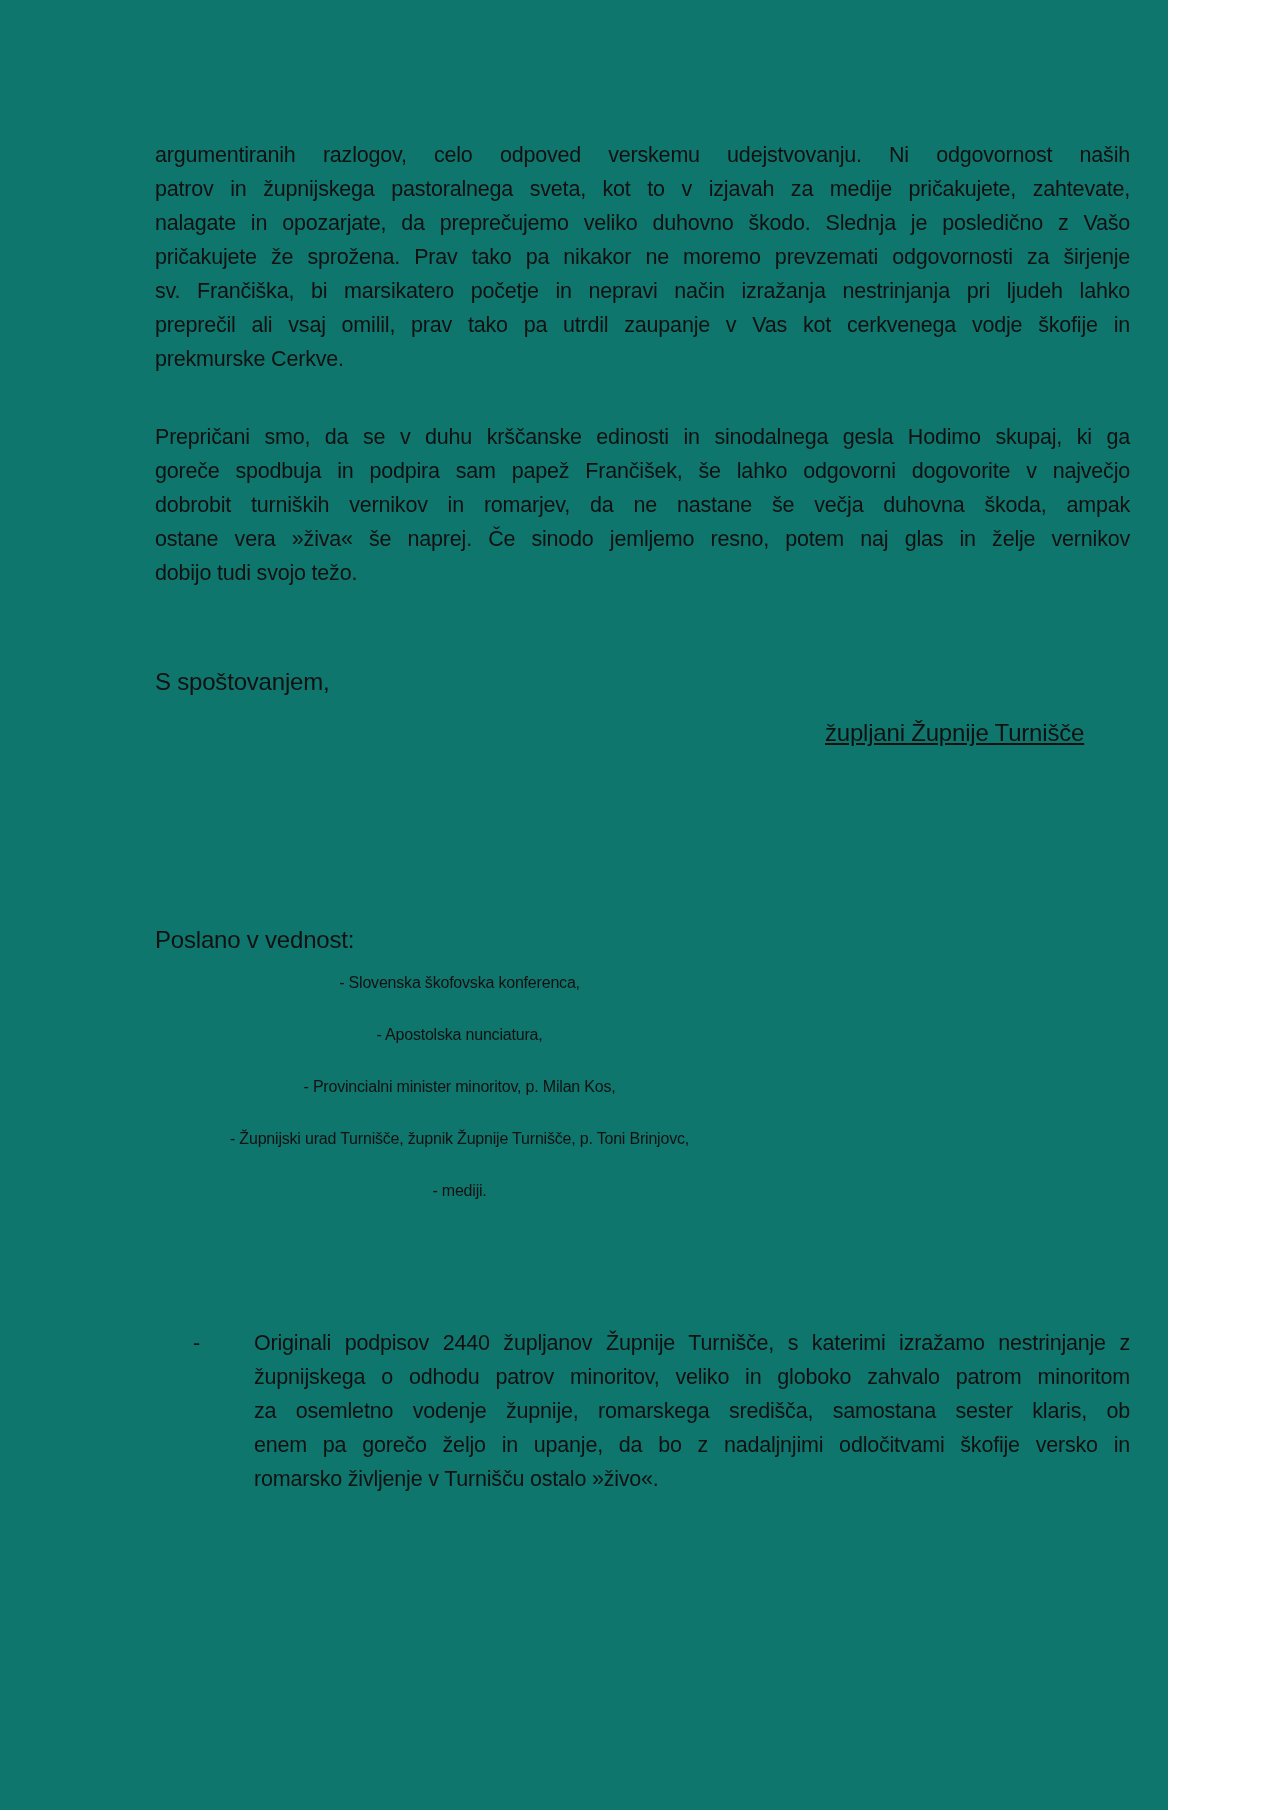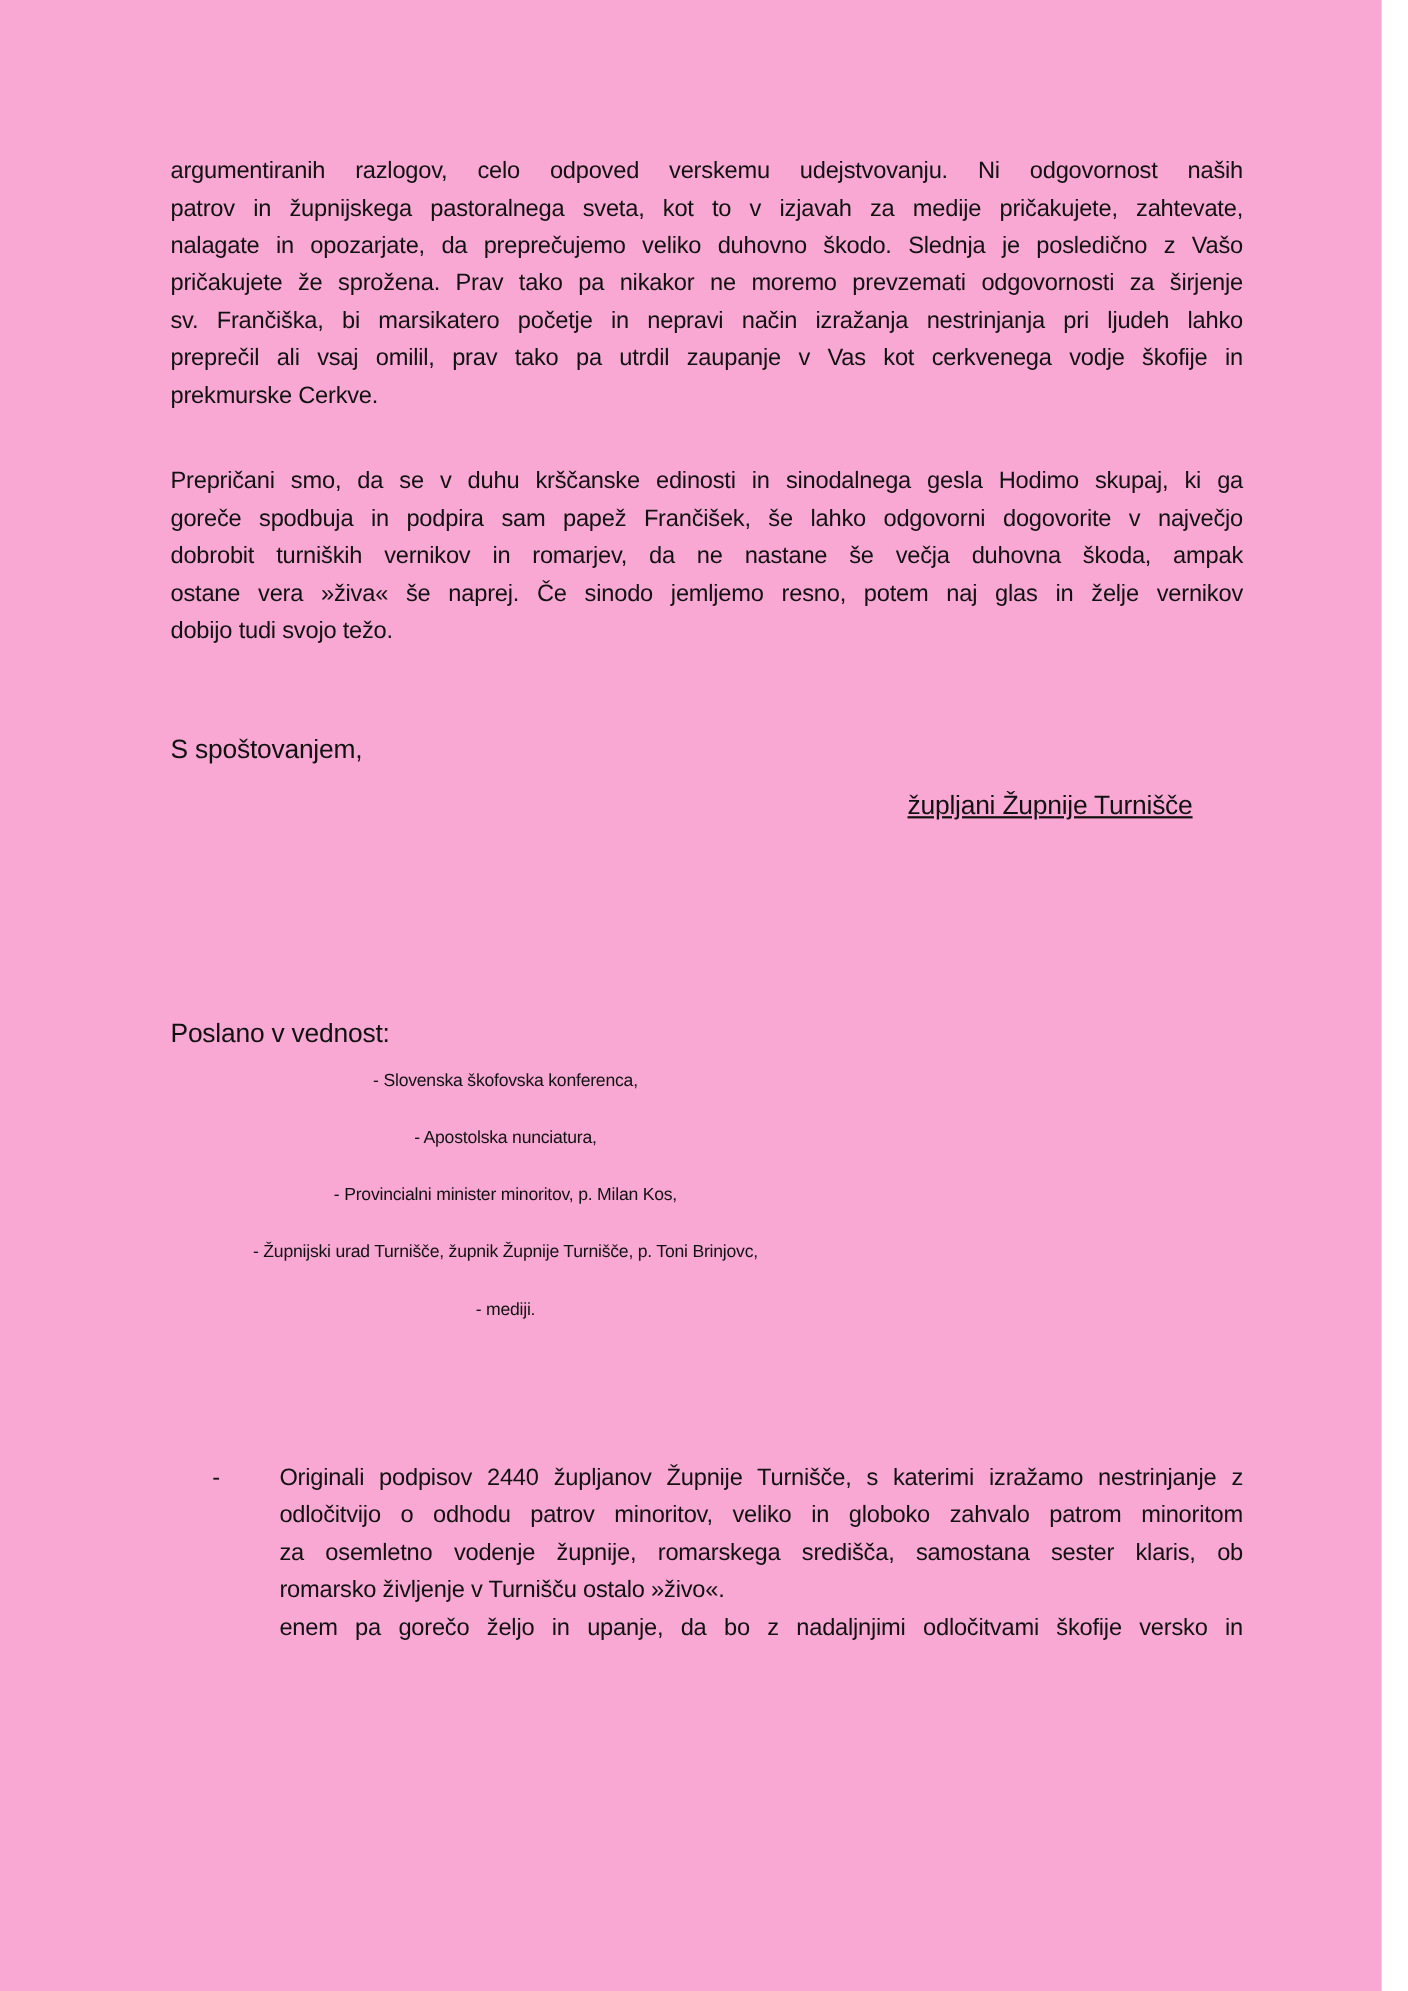--- a/index.html
+++ b/index.html
@@ -11,23 +11,23 @@
       width: 1280px;
       height: 1810px;
       position: relative;
       overflow: hidden;
       font-family: "Liberation Sans", "DejaVu Sans", sans-serif;
       color: #111111;
     }
     .page {
       position: absolute;
       left: 0; top: 0;
-      width: 1256px;
+      width: 1168px;
       height: 1810px;
-      background: #f9a8d4;
+      background: #0f766e;
     }
     .col {
       position: absolute;
       left: 155px;
       width: 975px;
     }
     .para {
       font-size: 21.5px;
       line-height: 34px;
       text-align: justify;
@@ -141,20 +141,20 @@
     <li>- Provincialni minister minoritov, p. Milan Kos,</li>
     <li>- Župnijski urad Turnišče, župnik Župnije Turnišče, p. Toni Brinjovc,</li>
     <li>- mediji.</li>
   </ul>
 
 
   <div class="attach-item">
     <span class="dash">-</span>
     <div class="text">
       <span class="ln">Originali podpisov 2440 župljanov Župnije Turnišče, s katerimi izražamo nestrinjanje z</span>
-      <span class="ln">odločitvijo o odhodu patrov minoritov, veliko in globoko zahvalo patrom minoritom</span>
+      <span class="ln">župnijskega o odhodu patrov minoritov, veliko in globoko zahvalo patrom minoritom</span>
       <span class="ln">za osemletno vodenje župnije, romarskega središča, samostana sester klaris, ob</span>
+      <span class="ln">enem pa gorečo željo in upanje, da bo z nadaljnjimi odločitvami škofije versko in</span>
       <span class="ln last">romarsko življenje v Turnišču ostalo »živo«.</span>
-      <span class="ln">enem pa gorečo željo in upanje, da bo z nadaljnjimi odločitvami škofije versko in</span>
     </div>
   </div>
 
 </div>
 
 </body></html>

